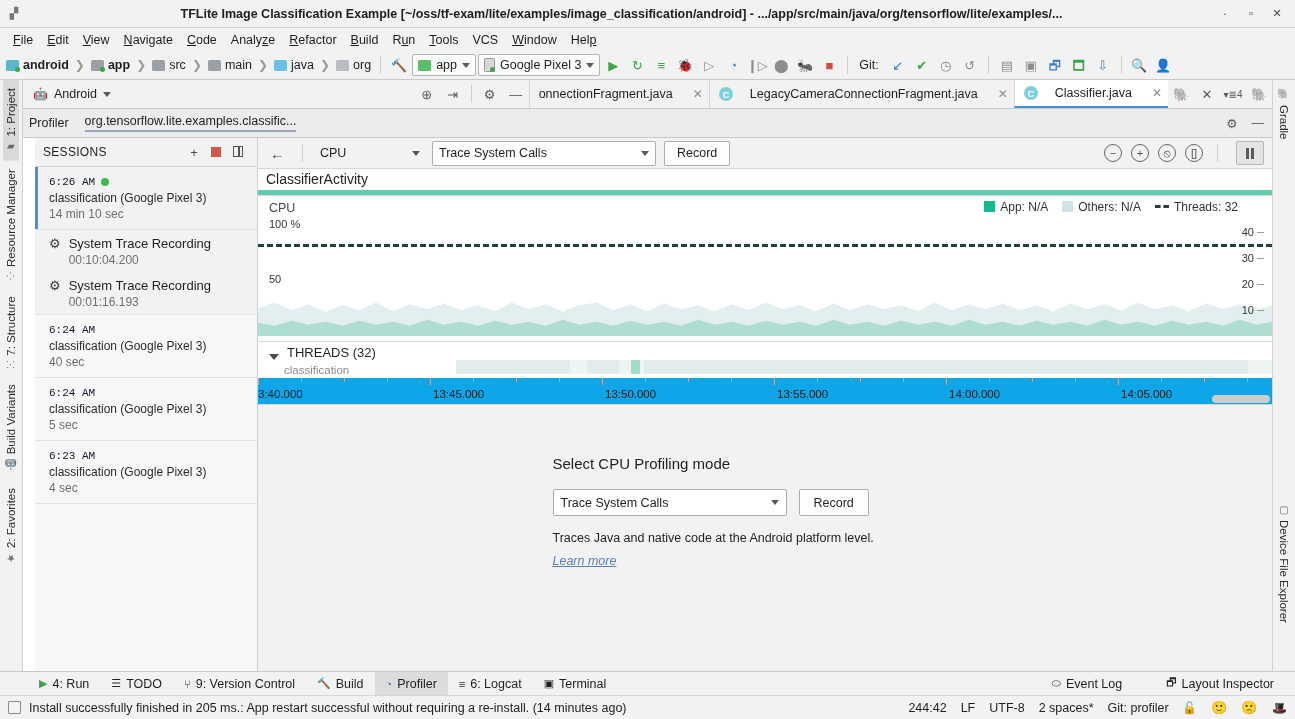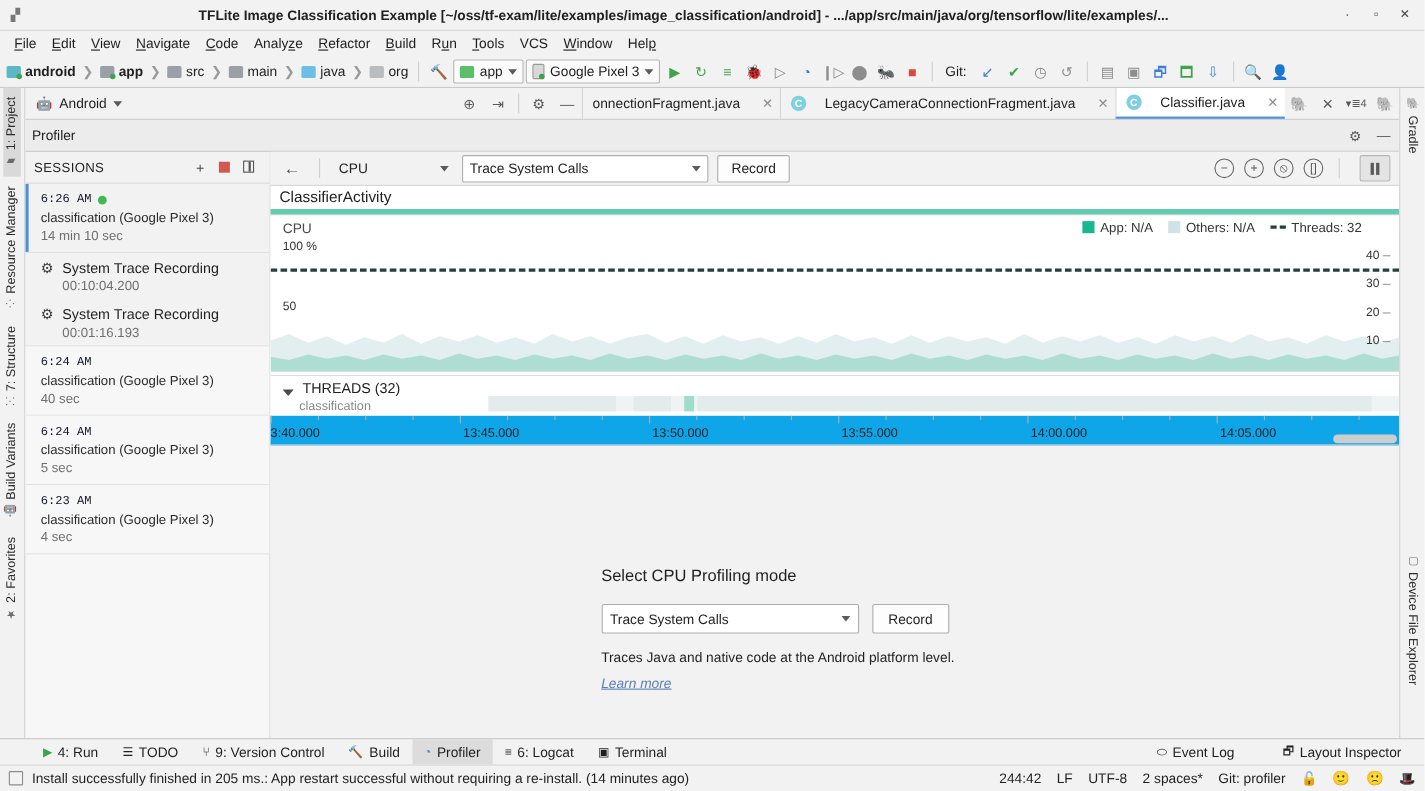--- a/index.html
+++ b/index.html
@@ -74,21 +74,21 @@
 
   
   .profhdr{height:28px;background:#ececec;border-bottom:1px solid #c9c9c9;display:flex;align-items:center;
     padding:0 6px;gap:16px;flex:0 0 auto;position:relative;}
   .profhdr .lbl{font-size:12.5px;}
   .profhdr .proc{font-size:12.5px;color:#222;border-bottom:2px solid #9aa6b8;padding-bottom:2px;}
   .profhdr .right{position:absolute;right:8px;display:flex;gap:14px;align-items:center;color:#5a5a5a;}
 
   
   .profbody{flex:1;display:flex;min-height:0;background:#fff;}
-  .sessions{width:222px;flex:0 0 auto;border-right:1px solid #cfcfcf;background:#f7f7f7;display:flex;flex-direction:column;}
+  .sessions{width:222px;flex:0 0 auto;border-right:1px solid #cfcfcf;background:#f7f7f7;display:flex;flex-direction:column;margin-left:12px;}
   .sess-hdr{height:28px;display:flex;align-items:center;padding:0 8px;border-bottom:1px solid #d6d6d6;
      background:#f2f2f2;gap:0;}
   .sess-hdr .t{font-size:12px;letter-spacing:.3px;flex:1;}
   .sess-hdr .b{width:22px;text-align:center;font-size:13px;color:#4a4a4a;}
   .sq-red{display:inline-block;width:10px;height:10px;background:#d0594f;}
   .sq-split{display:inline-block;width:10px;height:11px;border:1.5px solid #555;box-sizing:border-box;position:relative;}
   .sq-split:after{content:"";position:absolute;left:50%;top:0;bottom:0;width:1.5px;background:#555;}
   .sesslist{flex:1;overflow:hidden;}
   .sess{position:relative;padding:9px 10px 8px 14px;border-bottom:1px solid #e2e2e2;background:#f7f7f7;}
   .sess.sel{background:#f2f2f2;}
@@ -145,21 +145,21 @@
   .thtrack{position:absolute;left:198px;right:0;top:18px;height:14px;background:#eef3f4;}
   .thtrack .blk{position:absolute;top:0;bottom:0;background:#9fdcc9;}
   .thtrack .pale{position:absolute;top:0;bottom:0;background:#e3eced;}
 
   .timeaxis{height:26px;position:relative;background:#0ea5e9;border-bottom:1px solid #d2d2d2;flex:0 0 auto;}
   .timeaxis .tk{position:absolute;top:0;width:1px;background:#b0b0b0;}
   .timeaxis .tl{position:absolute;top:10px;font-size:11.5px;color:#1f1f1f;}
   .hscroll{position:absolute;right:2px;bottom:1px;width:58px;height:8px;background:#cdcdcd;border-radius:4px;}
 
   .emptyarea{flex:1;background:#f2f2f2;display:flex;align-items:flex-start;justify-content:center;min-height:0;}
-  .selpanel{margin-top:110px;width:425px;}
+  .selpanel{margin-top:50px;width:425px;}
   .selpanel h3{margin:0 0 17px 0;font-weight:normal;font-size:15px;color:#1f1f1f;}
   .selrow{display:flex;align-items:center;gap:12px;margin-bottom:15px;}
   .selrow .sel-box2{width:218px;height:25px;border:1px solid #adadad;background:#fff;border-radius:2px;
      display:flex;align-items:center;justify-content:space-between;padding:0 7px;font-size:12.5px;}
   .selrow .btn2{height:25px;border:1px solid #adadad;background:#fdfdfd;border-radius:2px;padding:0 14px;
      display:flex;align-items:center;font-size:12.5px;}
   .desc{font-size:12.5px;color:#1f1f1f;margin-bottom:9px;}
   .lmore{font-size:12.5px;color:#5c7fb5;font-style:italic;}
 
   
@@ -382,20 +382,21 @@
           <span class="xclose">✕</span>
         </div>
         <div class="tool-ic" style="color:#8c8c8c">🐘</div>
         <div class="tool-ic">✕</div>
         <div class="tool-ic" style="font-size:10px">▾≣<span>4</span></div>
         <div class="tool-ic" style="color:#8c8c8c">🐘</div>
       </div>
 
       <div class="profhdr">
         <span class="lbl">Profiler</span>
+        <span class="proc">org.tensorflow.lite.examples.classific...</span>
         <div class="right">
           <span>⚙</span>
           <span>—</span>
         </div>
       </div>
 
       <div class="profbody">
 
         <div class="sessions">
           <div class="sess-hdr">

